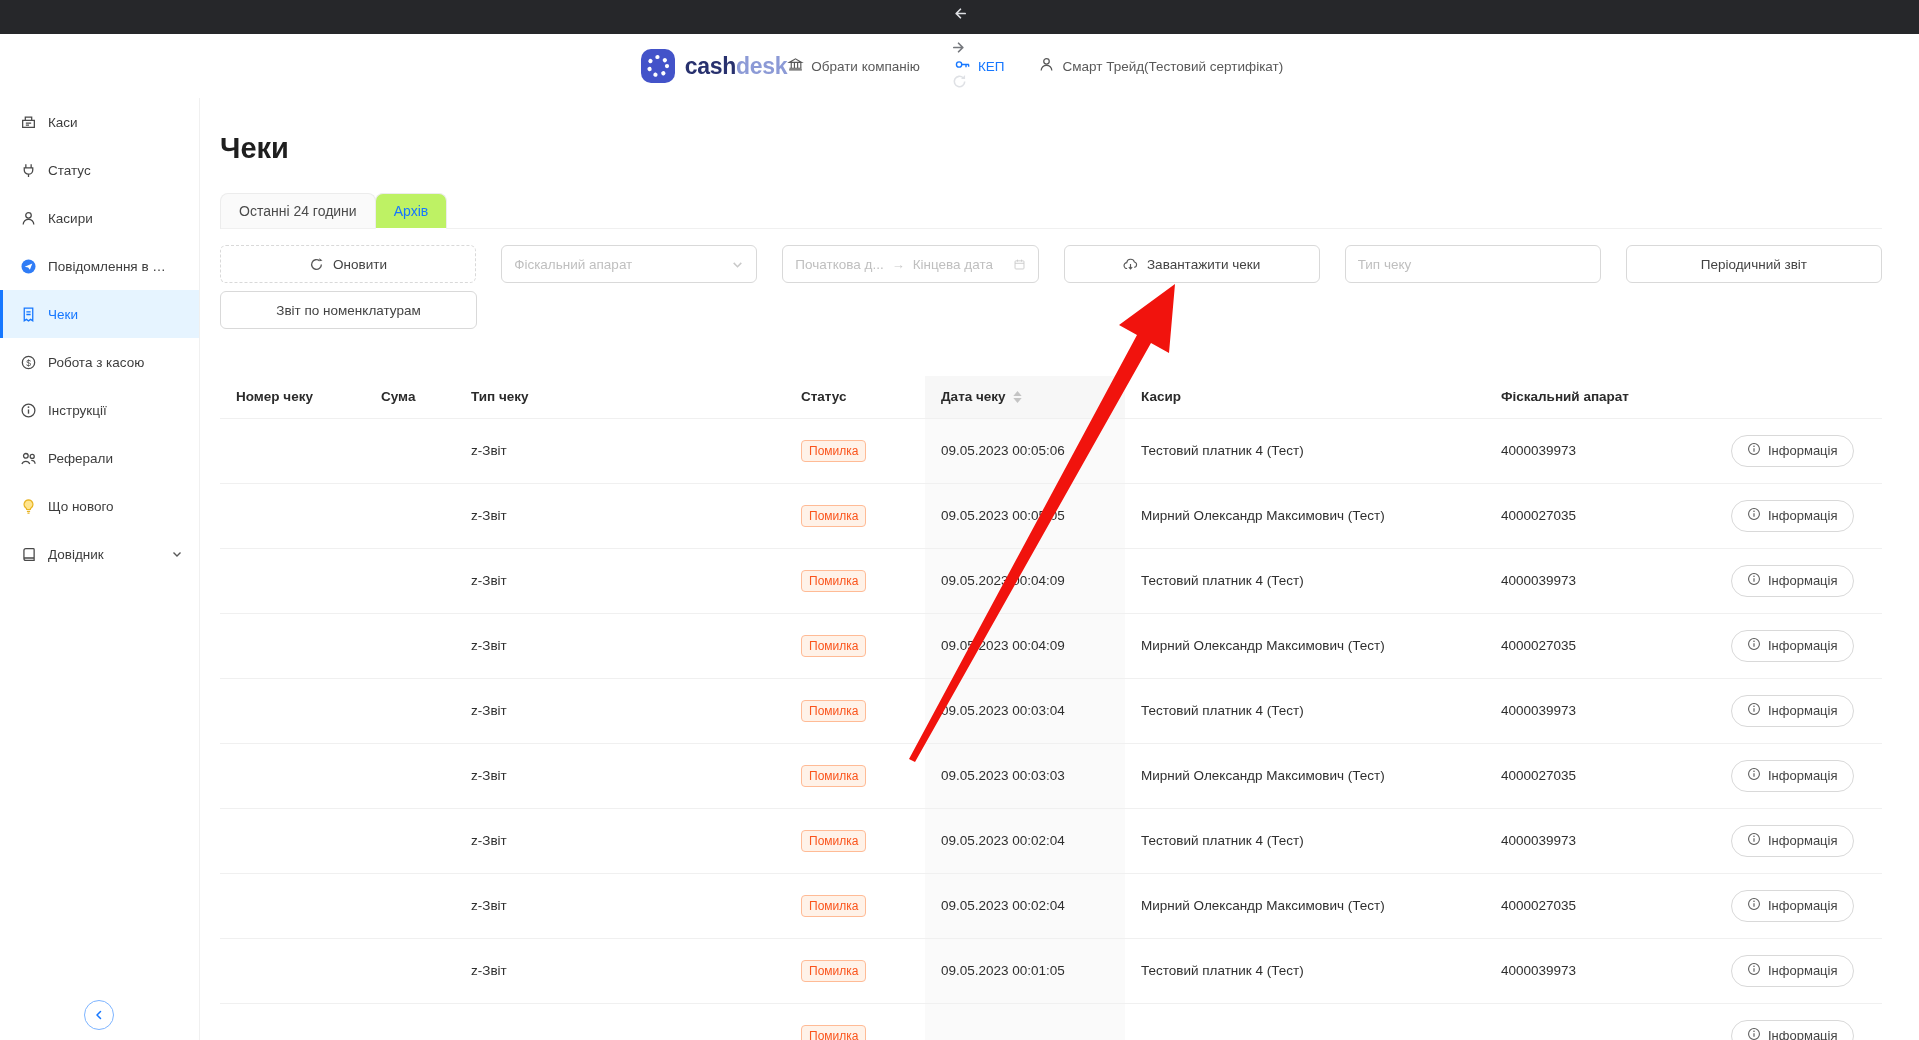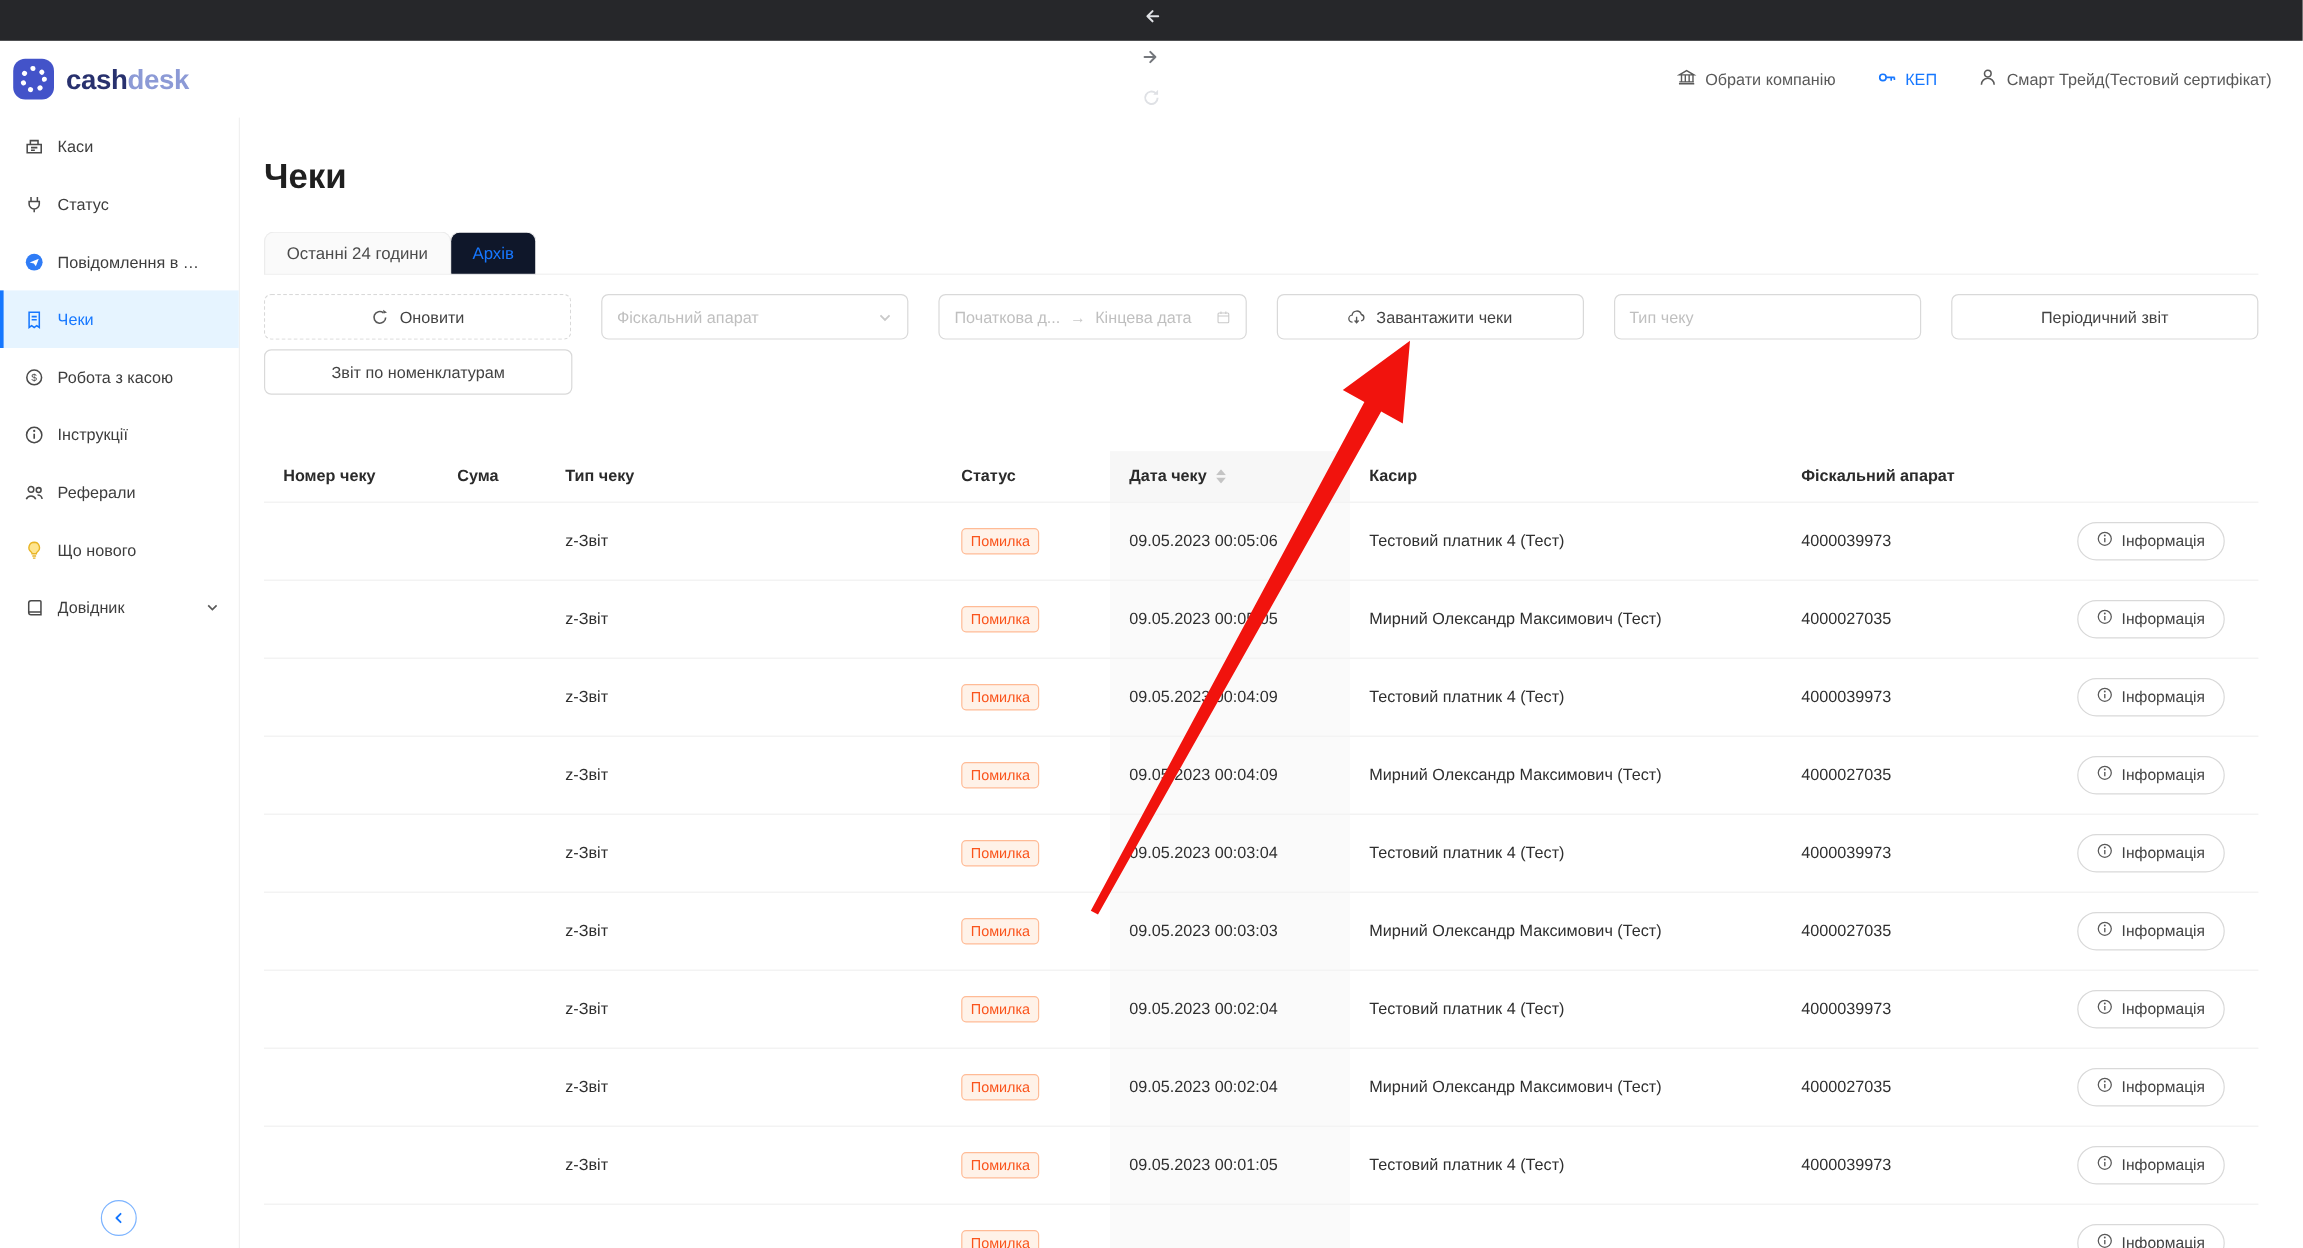--- a/index.html
+++ b/index.html
@@ -22,22 +22,22 @@
   .ext-icon { width:20px; height:20px; border-radius:5px; background:#4a4d55; display:flex;
     align-items:center; justify-content:center; }
   .ext-icon i { width:8px; height:8px; border-radius:2px; background:#c9cdd4; display:block; }
   .panel-icon svg { width:18px; height:18px; display:block; }
   .avatar { width:22px; height:22px; border-radius:50%;
     background:radial-gradient(circle at 35% 30%, #9fd2a8 0 35%, #5b8fc9 60%, #33557f 100%); }
   .kebab { display:flex; flex-direction:column; gap:2.5px; padding:4px 6px; }
   .kebab i { width:3px; height:3px; background:#dfe1e5; border-radius:50%; display:block; }
 
   
-  .app-header { height:64px; display:flex; align-items:center; justify-content:space-between;
-    padding:0 26px 0 10px; background:#fff; }
+  .app-header { height:64px; display:flex; align-items:center; justify-content:center;
+    padding:0 26px 0 30px; background:#fff; }
   .logo { display:flex; align-items:center; gap:9px; cursor:pointer; }
   .logo-mark svg { width:36px; height:36px; display:block; }
   .logo-text { font-size:23px; letter-spacing:-0.3px; }
   .logo-text b { color:#28316e; font-weight:700; }
   .logo-text span { color:#8c9ad6; font-weight:700; }
   .header-right { display:flex; align-items:center; gap:34px; }
   .hdr-link { display:flex; align-items:center; gap:7px; font-size:13.5px; color:#595959; cursor:pointer; }
   .hdr-link svg { width:17px; height:17px; }
   .hdr-link.kep { color:#1677ff; }
 
@@ -59,21 +59,21 @@
     justify-content:center; cursor:pointer; }
   .collapse-btn svg { width:12px; height:12px; }
 
   
   .main { position:absolute; left:200px; top:98px; right:0; bottom:0; padding-left:20px; background:#fff; }
   .page-title { margin-top:34px; font-size:29px; font-weight:700; color:#1f1f1f; }
   .tabs { display:flex; margin-top:28px; width:1662px; border-bottom:1px solid #f0f0f0; }
   .tab { padding:9px 18px; font-size:14px; border:1px solid #ececec; border-bottom:none;
     border-radius:8px 8px 0 0; background:#fafafa; color:#4b4b4b; cursor:pointer; margin-bottom:-1px;
     border-bottom:1px solid #f0f0f0; }
-  .tab.active { background:#0f172a; color:#1677ff; font-weight:500; border-bottom:1px solid #fff; }
+  .tab.active { background:#bef264; color:#1677ff; font-weight:500; border-bottom:1px solid #fff; }
   .tab + .tab { margin-left:-1px; }
 
   .filters { display:flex; gap:25px; margin-top:16px; width:1662px; }
   .filters.second { margin-top:8px; }
   .ctrl { width:257px; height:38px; border-radius:6px; font-size:13.5px; background:#fff; }
   .btn { border:1px solid #d9d9d9; color:#434343; display:flex; align-items:center;
     justify-content:center; gap:9px; cursor:pointer; }
   .btn.dashed { border-style:dashed; }
   .btn svg { width:15px; height:15px; color:#595959; }
   .field { border:1px solid #d9d9d9; display:flex; align-items:center; padding:0 12px; gap:8px;
@@ -210,20 +210,29 @@
         <span class="icon">
           <svg viewBox="0 0 16 16">
             <path d="M5.5 2v3.5 M10.5 2v3.5 M4 5.5h8v2a4 4 0 0 1-8 0z M8 11.5V14" fill="none" stroke="currentColor" stroke-width="1.2"></path>
           </svg>
         </span>
         <span class="sb-label">Статус</span>
       </div>
       <div class="sb-item">
         <span class="icon">
           <svg viewBox="0 0 16 16">
+            <circle cx="8" cy="5" r="2.6" fill="none" stroke="currentColor" stroke-width="1.2"></circle>
+            <path d="M3 13.7a5 5 0 0 1 10 0" fill="none" stroke="currentColor" stroke-width="1.2"></path>
+          </svg>
+        </span>
+        <span class="sb-label">Касири</span>
+      </div>
+      <div class="sb-item">
+        <span class="icon">
+          <svg viewBox="0 0 16 16">
             <circle cx="8" cy="8" r="6.6" fill="#2f7cf6"></circle>
             <path d="M4.4 8.2l7.2-3-2.3 5.9-1.6-2.1z" fill="#fff"></path>
           </svg>
         </span>
         <span class="sb-label">Повідомлення в Д...</span>
       </div>
       <div class="sb-item active">
         <span class="icon">
           <svg viewBox="0 0 16 16">
             <path d="M4 2h8v12l-2-1.4-2 1.4-2-1.4L4 14z" fill="none" stroke="currentColor" stroke-width="1.2"></path>

